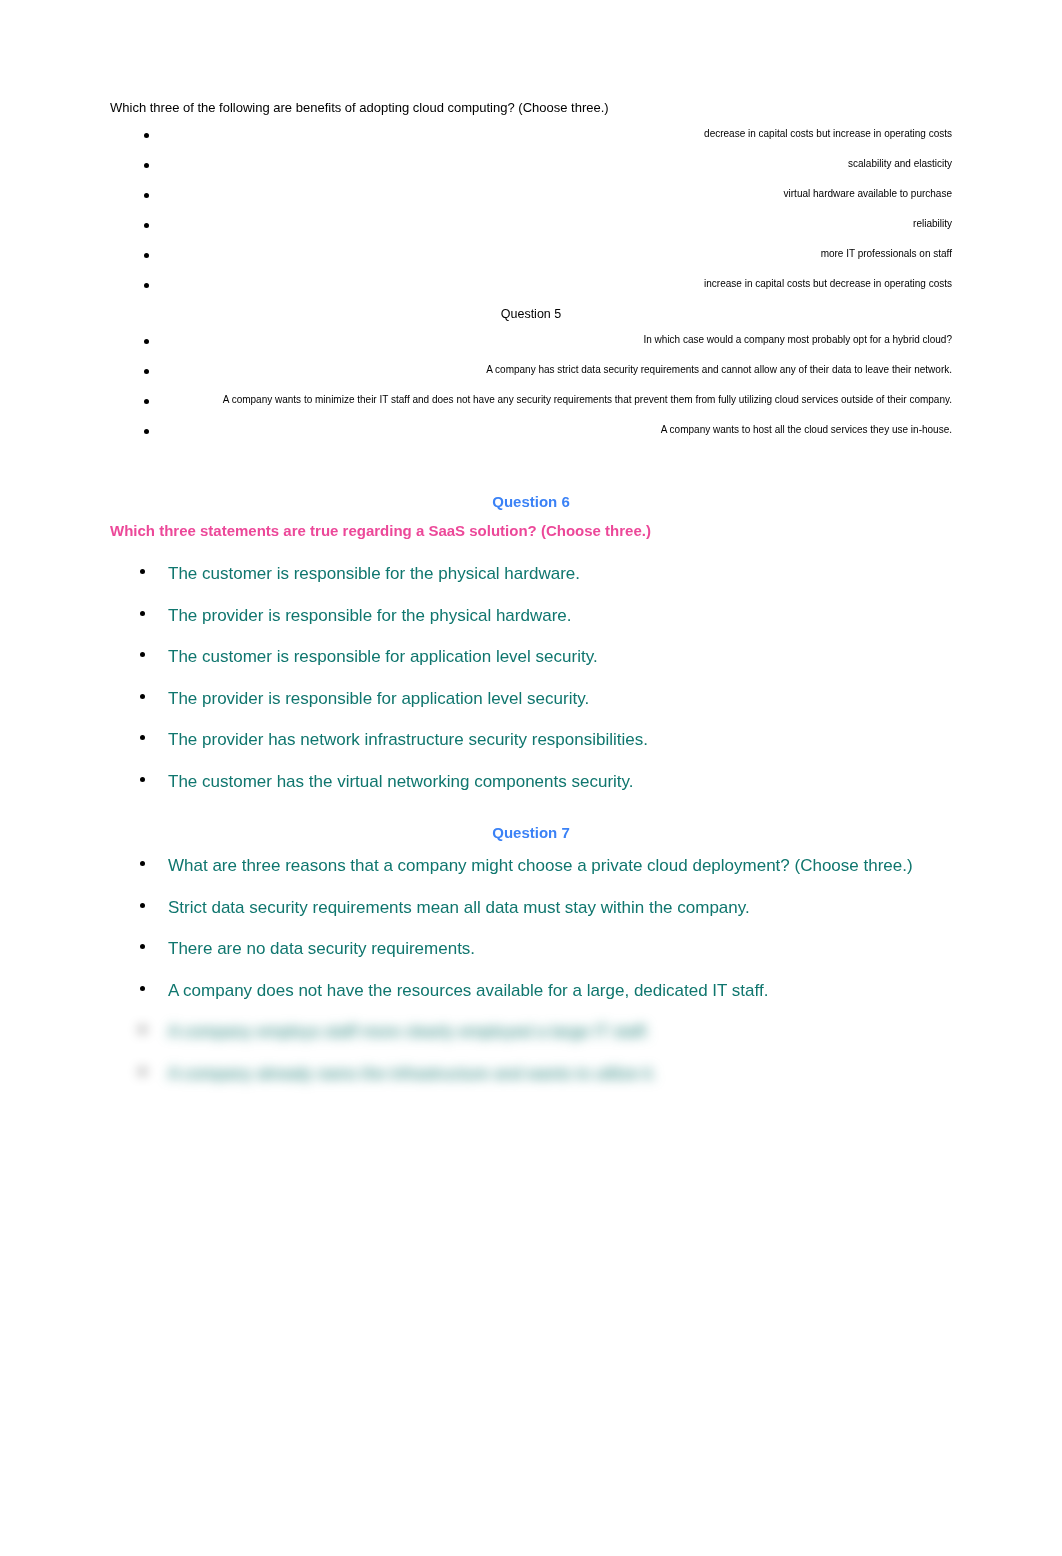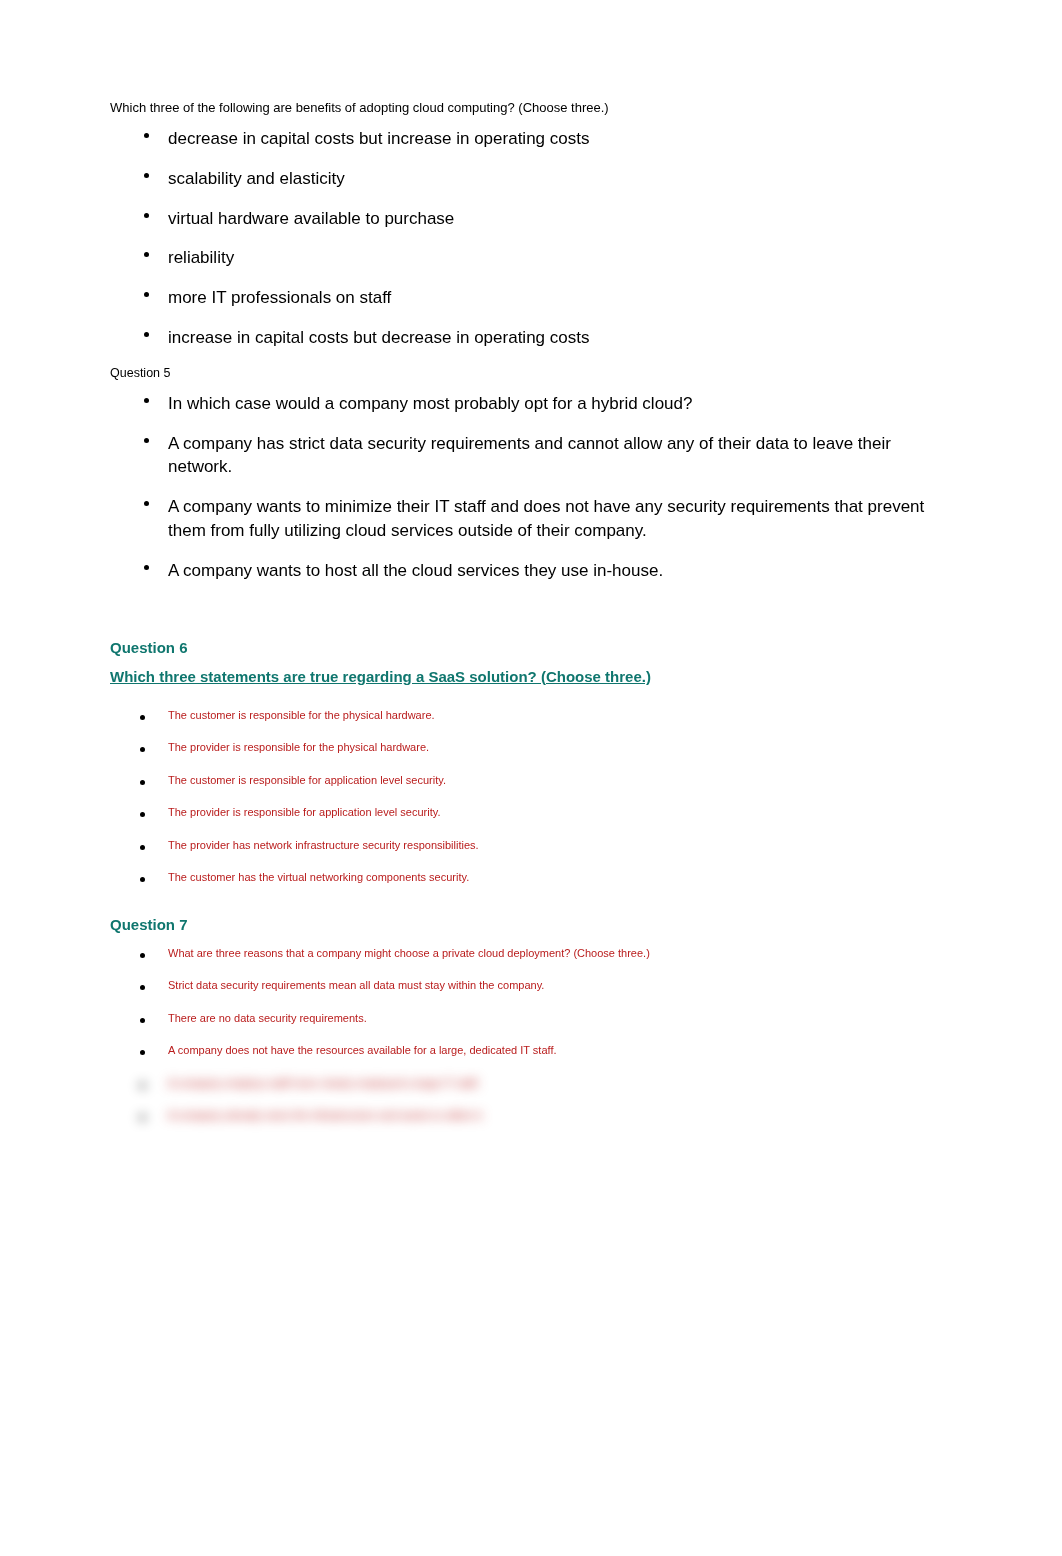--- a/index.html
+++ b/index.html
@@ -11,71 +11,72 @@
       width: 1062px;
       box-sizing: border-box;
     }
     .question-intro {
       font-size: 13px;
       margin-bottom: 12px;
     }
     .question-intro.heavy {
       font-size: 15px;
       font-weight: 600;
-      color: #0f766e;
+      color: #ec4899;
       margin-bottom: 22px;
       margin-top: 8px;
-      text-decoration: underline;
     }
     .question-label {
       font-size: 12.5px;
       margin-top: 10px;
       margin-bottom: 12px;
+      text-align: center;
     }
     .question-label.heavy {
       font-size: 15px;
       font-weight: 600;
-      color: #0f766e;
+      color: #3b82f6;
       margin-top: 30px;
       margin-bottom: 12px;
     }
     ul.small {
       list-style: none;
       padding-left: 34px;
       margin: 0;
     }
     ul.small > li {
-      font-size: 17px;
+      font-size: 10px;
       line-height: 1.4;
       position: relative;
       padding-left: 24px;
       margin-bottom: 16px;
+      text-align: right;
     }
     ul.small > li::before {
       content: "";
       position: absolute;
       left: 0;
       top: 6px;
       width: 5px;
       height: 5px;
       background-color: #000;
       border-radius: 50%;
     }
     ul.large {
       list-style: none;
       padding-left: 30px;
       margin: 0;
     }
     ul.large > li {
-      font-size: 11px;
+      font-size: 17px;
       line-height: 1.5;
       position: relative;
       padding-left: 28px;
       margin-bottom: 16px;
-      color: #b91c1c;
+      color: #0f766e;
     }
     ul.large > li::before {
       content: "";
       position: absolute;
       left: 0;
       top: 8px;
       width: 5px;
       height: 5px;
       background-color: #000;
       border-radius: 50%;

